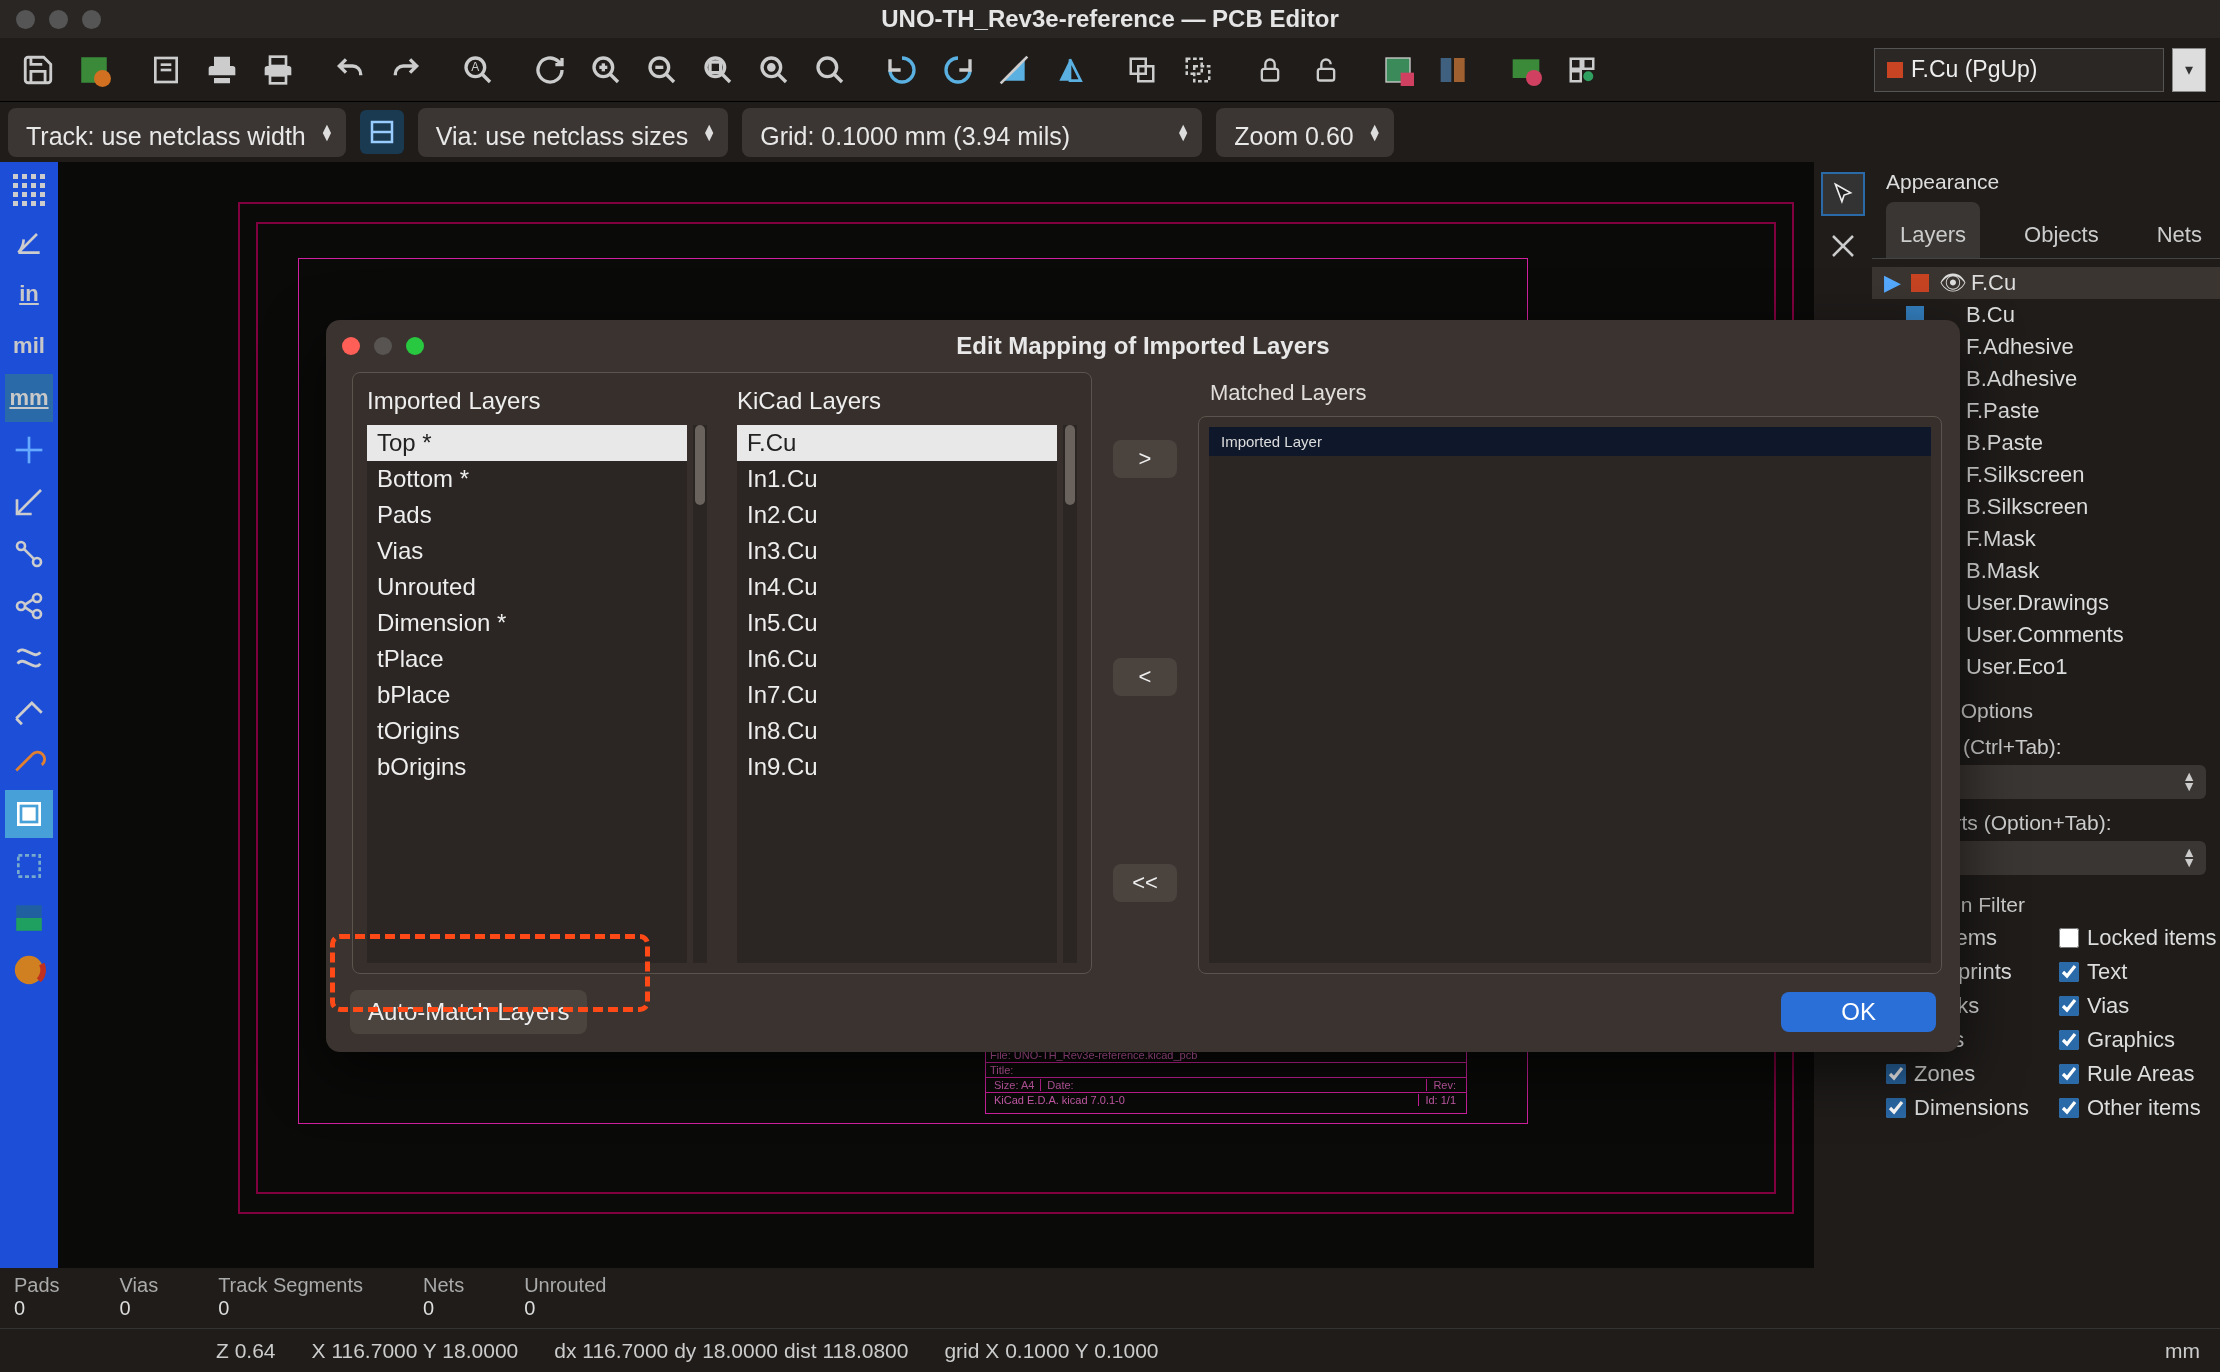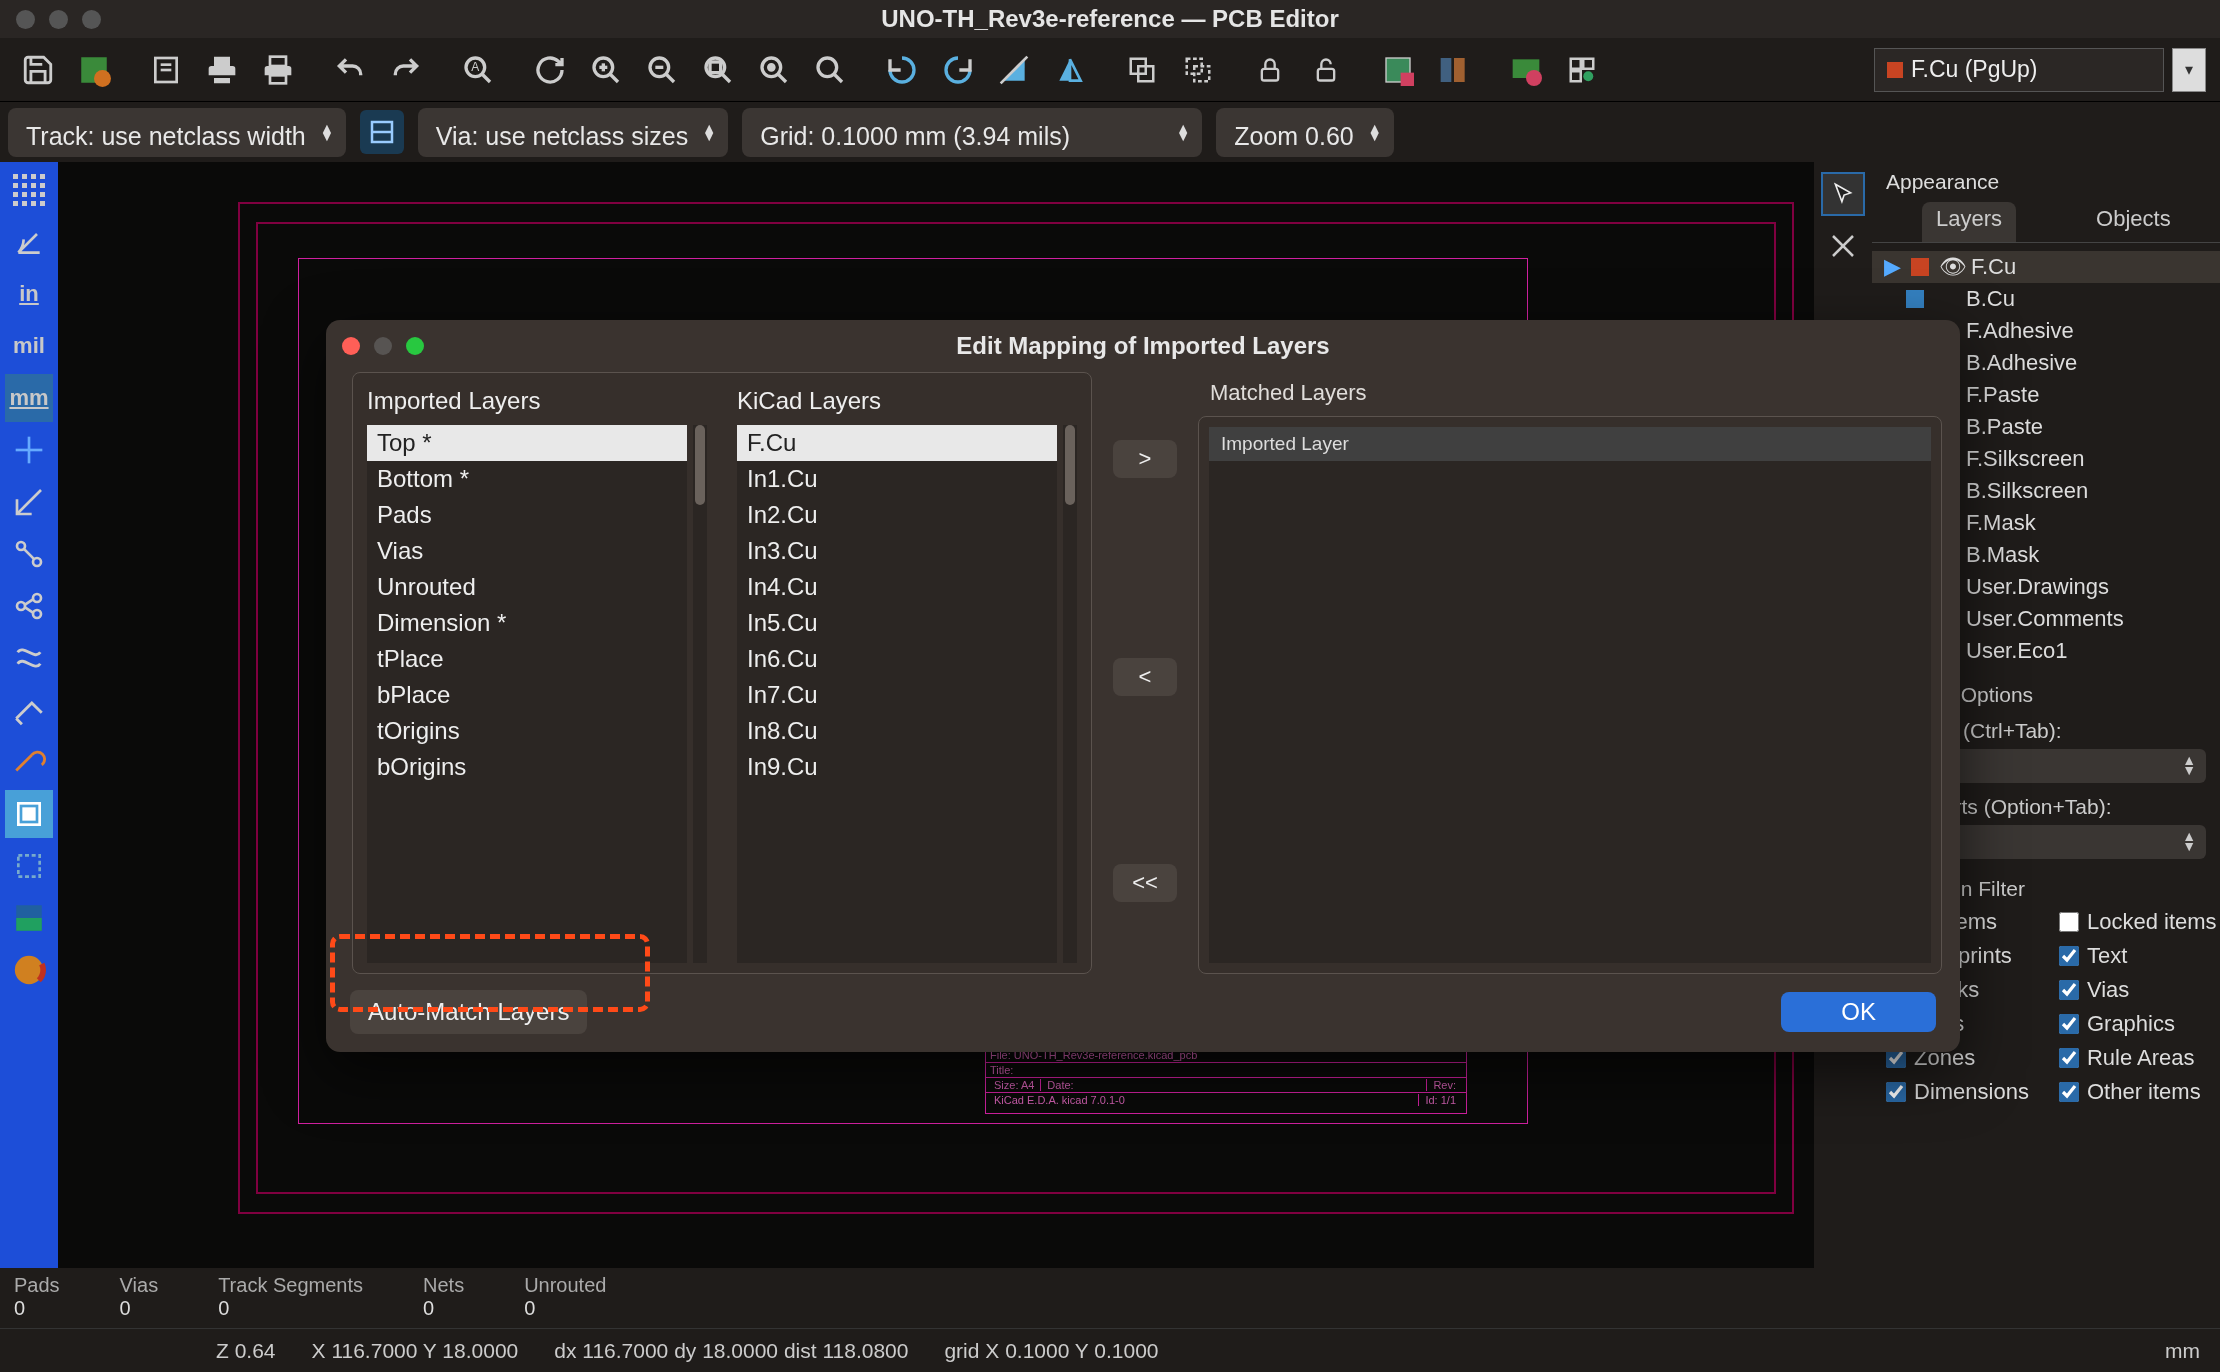--- a/index.html
+++ b/index.html
@@ -55,21 +55,21 @@
 
 
 .rightbar { position:absolute; right:348px; top:162px; width:58px; bottom:82px; background:#1f1c1a; display:flex; flex-direction:column; align-items:center; gap:8px; padding-top:10px;}
 .rightbar .rb { width:44px; height:44px; display:flex; align-items:center; justify-content:center; color:#ddd; }
 .rightbar .rb.sel { border:2px solid #2a6aa8; background:#333;}
 
 
 .appearance { position:absolute; right:0; top:162px; width:348px; bottom:82px; background:#1f1c1a; display:flex; flex-direction:column; overflow:hidden;}
 .appearance .hdr { font-size:21px; color:#ddd; padding:8px 14px;}
 .appearance .tabs { display:flex; gap:30px; padding:0 14px; border-bottom:1px solid #444; font-size:22px;}
-.appearance .tabs .tab { padding:4px 14px 10px; color:#ccc;margin-left:36px;}
+.appearance .tabs .tab { padding:20px 14px 10px; color:#ccc;}
 .appearance .tabs .tab.active { background:#3a3633; border-radius:8px 8px 0 0;}
 .layerlist { flex:0 0 auto; padding:8px 0; font-size:22px; color:#ddd; overflow:hidden;}
 .layerlist .row { display:flex; align-items:center; gap:10px; padding:3px 12px; white-space:nowrap;}
 .layerlist .row.sel { background:#3a3530;}
 .layerlist .sw { width:18px; height:18px; }
 .layerlist .eye { width:22px; text-align:center;}
 .presets { padding:8px 14px; font-size:21px; color:#ccc; }
 .presets .label { margin-top:12px;}
 .presets .sel { margin-top:6px; background:#3a3633; border-radius:6px; height:34px; position:relative;}
 .presets .sel .ud { position:absolute; right:10px; top:6px; font-size:14px; line-height:10px;}
@@ -108,21 +108,21 @@
 .scrollbar { width:14px; background:#2b2623; position:relative;}
 .scrollbar .thumb { position:absolute; left:2px; right:2px; top:0; height:80px; background:#6a625c; border-radius:6px;}
 
 .midbtns { width:70px; display:flex; flex-direction:column; gap:180px; padding-top:68px; align-items:center;}
 .midbtns button { width:64px; height:38px; background:#4a433e; border:none; border-radius:8px; color:#eee; font-size:22px;}
 .midbtns .grp2 { display:flex; flex-direction:column; gap:24px;}
 
 .panel-matched { flex:1; display:flex; flex-direction:column;}
 .panel-matched .panel-box { flex-direction:column; padding:10px 10px;}
 .mtable { flex:1; background:#2b2623; display:flex; flex-direction:column;}
-.mtable .mhdr { display:flex; background:#404040; font-size:19px; color:#ddd;}
+.mtable .mhdr { display:flex; background:#0f172a; font-size:15px; color:#ddd;}
 .mtable .mhdr div { padding:6px 12px; border-right:1px solid #4a433e;}
 .mtable .mhdr div:first-child { flex:0 0 280px;}
 .mtable .mhdr div:last-child { flex:1; border-right:none;}
 
 .modal .footer { height:70px; display:flex; align-items:center; padding:0 24px 10px;}
 .auto-btn { background:#4a433e; color:#eee; font-size:24px; border:none; border-radius:8px; padding:8px 18px; position:relative;}
 .highlight-box { position:absolute; border:5px dashed #ff4a18; border-radius:10px; pointer-events:none;}
 .ok-btn { margin-left:auto; background:#2a6fd8; color:#fff; font-size:24px; border:none; border-radius:8px; padding:6px 60px;}
 
 

